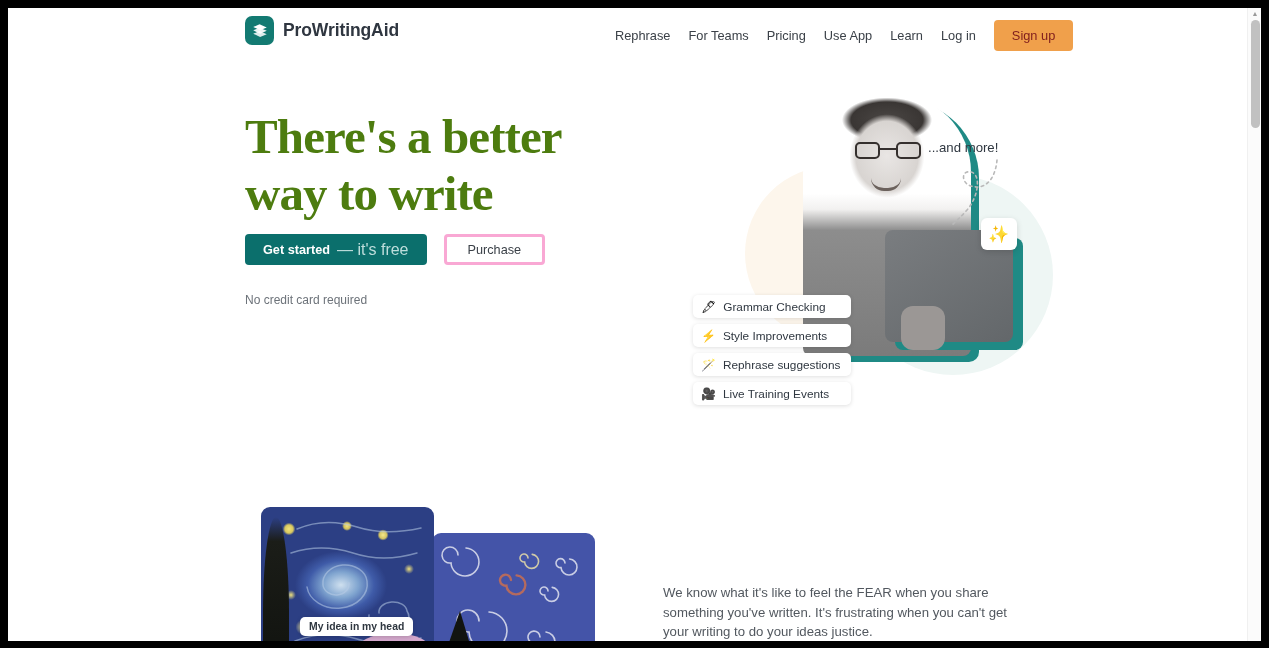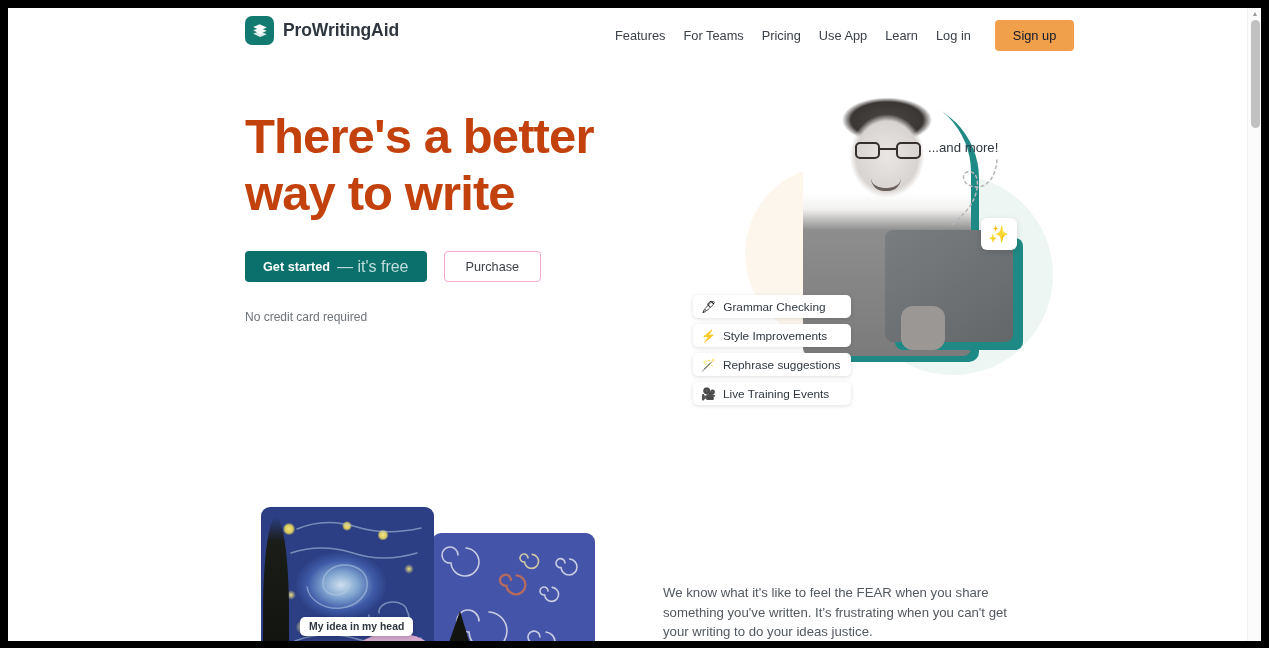--- a/index.html
+++ b/index.html
@@ -89,71 +89,72 @@
     display: flex; align-items: center; gap: 0px;
   }
   .nav-link {
     font-size: 12.8px;
     color: #3b4148;
     padding: 6px 9px;
     cursor: pointer;
     white-space: nowrap;
   }
   #signup-button {
-    margin-left: 15px;
+    margin-left: 9px;
     background: #f0a04b;
-    color: #0f172a;
+    color: #7f1d1d;
     font-size: 12.8px;
     padding: 8px 18px;
     border-radius: 4px;
     border: none;
     cursor: pointer;
     font-family: "Liberation Sans", sans-serif;
     white-space: nowrap;
   }
 
   
   #hero { position: absolute; left: 0; top: 57px; width: 1239px; height: 420px; }
 
   #hero-copy { position: absolute; left: 237px; top: 43px; width: 390px; }
   #hero-title {
     font-size: 49px;
     line-height: 57px;
     font-weight: bold;
-    color: #c2410c;
+    color: #4d7c0f;
     letter-spacing: -0.9px;
+    font-family: Liberation Serif, serif;
   }
   #hero-subtitle {
     margin-top: 22px;
     font-size: 14.6px;
     line-height: 23px;
     color: #52585f;
     width: 330px;
   }
   #hero-cta-row {
-    margin-top: 29px;
+    margin-top: 12px;
     display: flex; align-items: center; gap: 17px;
   }
   #get-started-button {
     background: #0b6f6c;
     border: none;
     border-radius: 4px;
     padding: 0 18px;
     height: 31px;
     color: #ffffff;
     cursor: pointer;
     display: flex; align-items: center; gap: 7px;
     font-family: "Liberation Sans", sans-serif;
     white-space: nowrap;
   }
   #get-started-label { font-size: 12.7px; font-weight: bold; }
   #get-started-note  { font-size: 16px; color: #bfdedc; }
   #purchase-button {
     background: #ffffff;
-    border: 1px solid #f9a8d4;
+    border: 3px solid #f9a8d4;
     border-radius: 4px;
     padding: 0 21px;
     height: 31px;
     font-size: 12.7px;
     color: #3b4148;
     cursor: pointer;
     font-family: "Liberation Sans", sans-serif;
     white-space: nowrap;
   }
   #no-credit-card {
@@ -370,21 +371,21 @@
             <svg width="18" height="18" viewBox="0 0 24 24" aria-hidden="true">
               <path d="M3 6.6 L11.4 3.1 L21 7.2 L12.2 11 Z" fill="#ffffff"></path>
               <path d="M3 11.1 L11.4 7.6 L21 11.7 L12.2 15.5 Z" fill="#ffffff" opacity="0.92"></path>
               <path d="M3 15.6 L11.4 12.1 L21 16.2 L12.2 20 Z" fill="#ffffff" opacity="0.86"></path>
             </svg>
           </span>
           <span id="brand-name">ProWritingAid</span>
         </div>
 
         <nav id="main-nav">
-          <span class="nav-link">Features</span>
+          <span class="nav-link">Rephrase</span>
           <span class="nav-link">For Teams</span>
           <span class="nav-link">Pricing</span>
           <span class="nav-link">Use App</span>
           <span class="nav-link">Learn</span>
           <span class="nav-link">Log in</span>
           <button id="signup-button">Sign up</button>
         </nav>
 
       </header>
 

